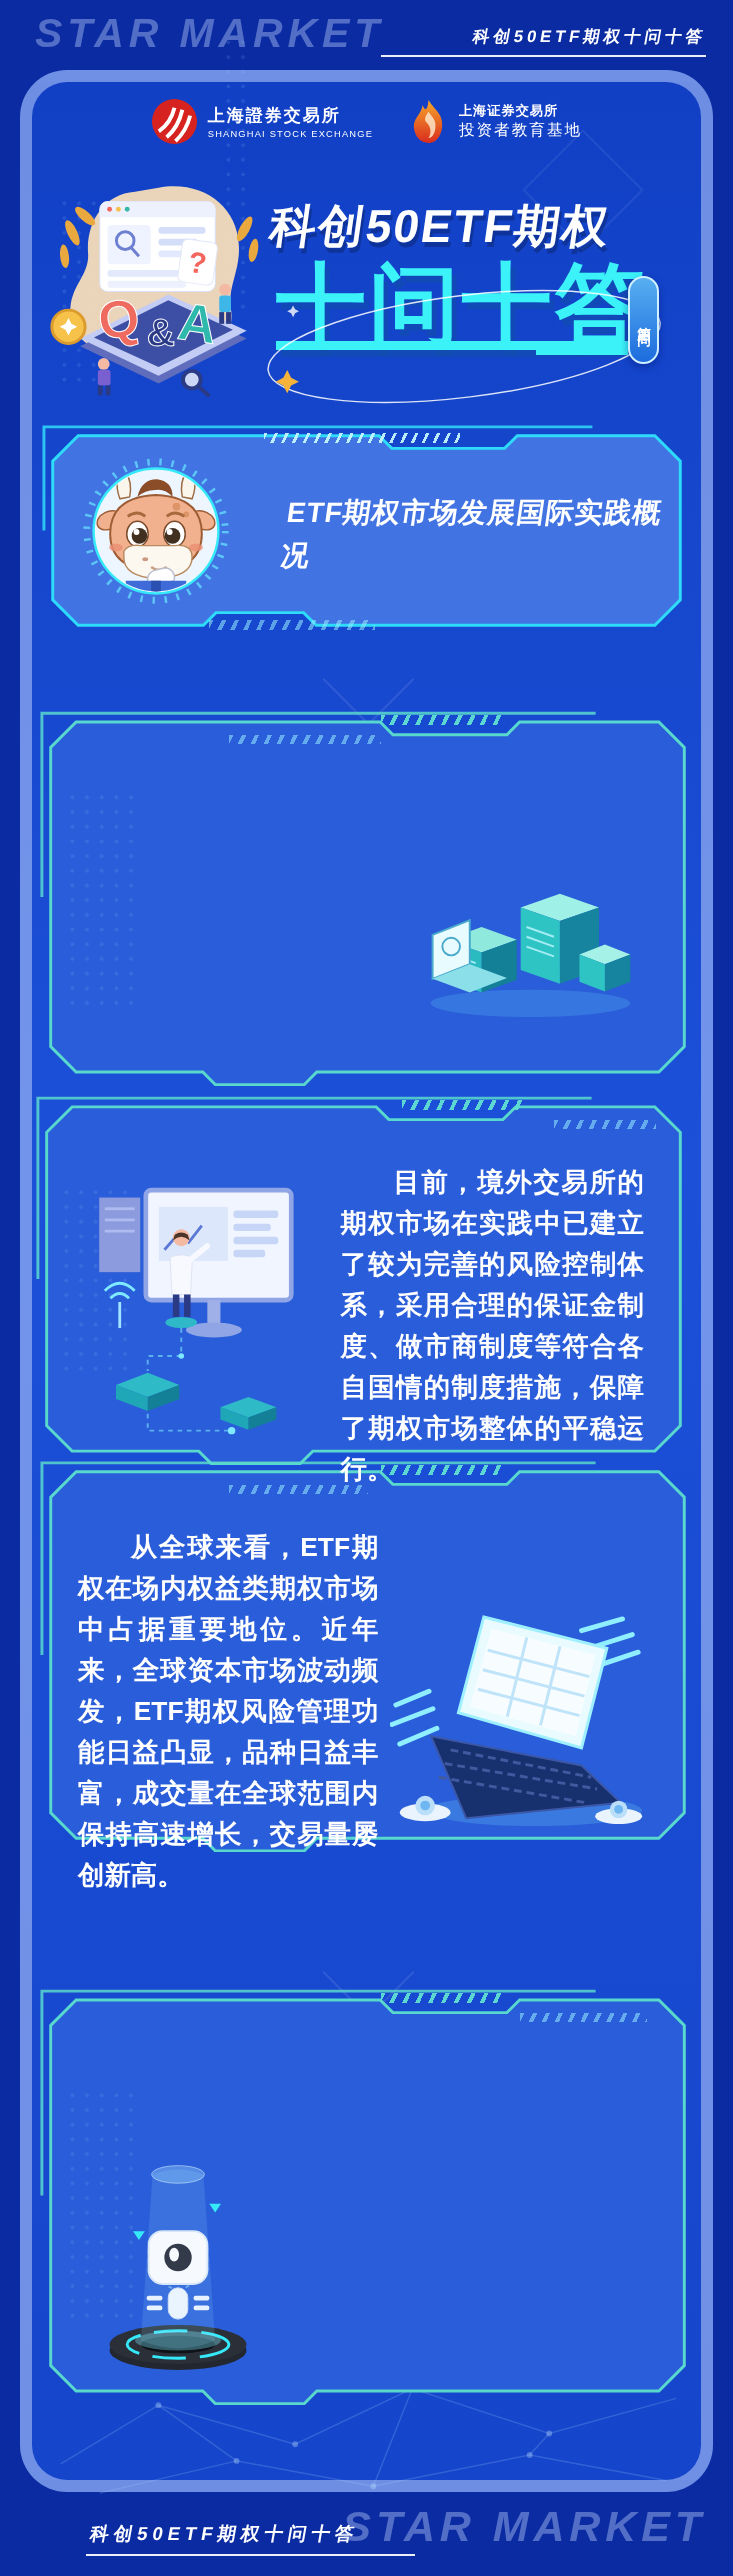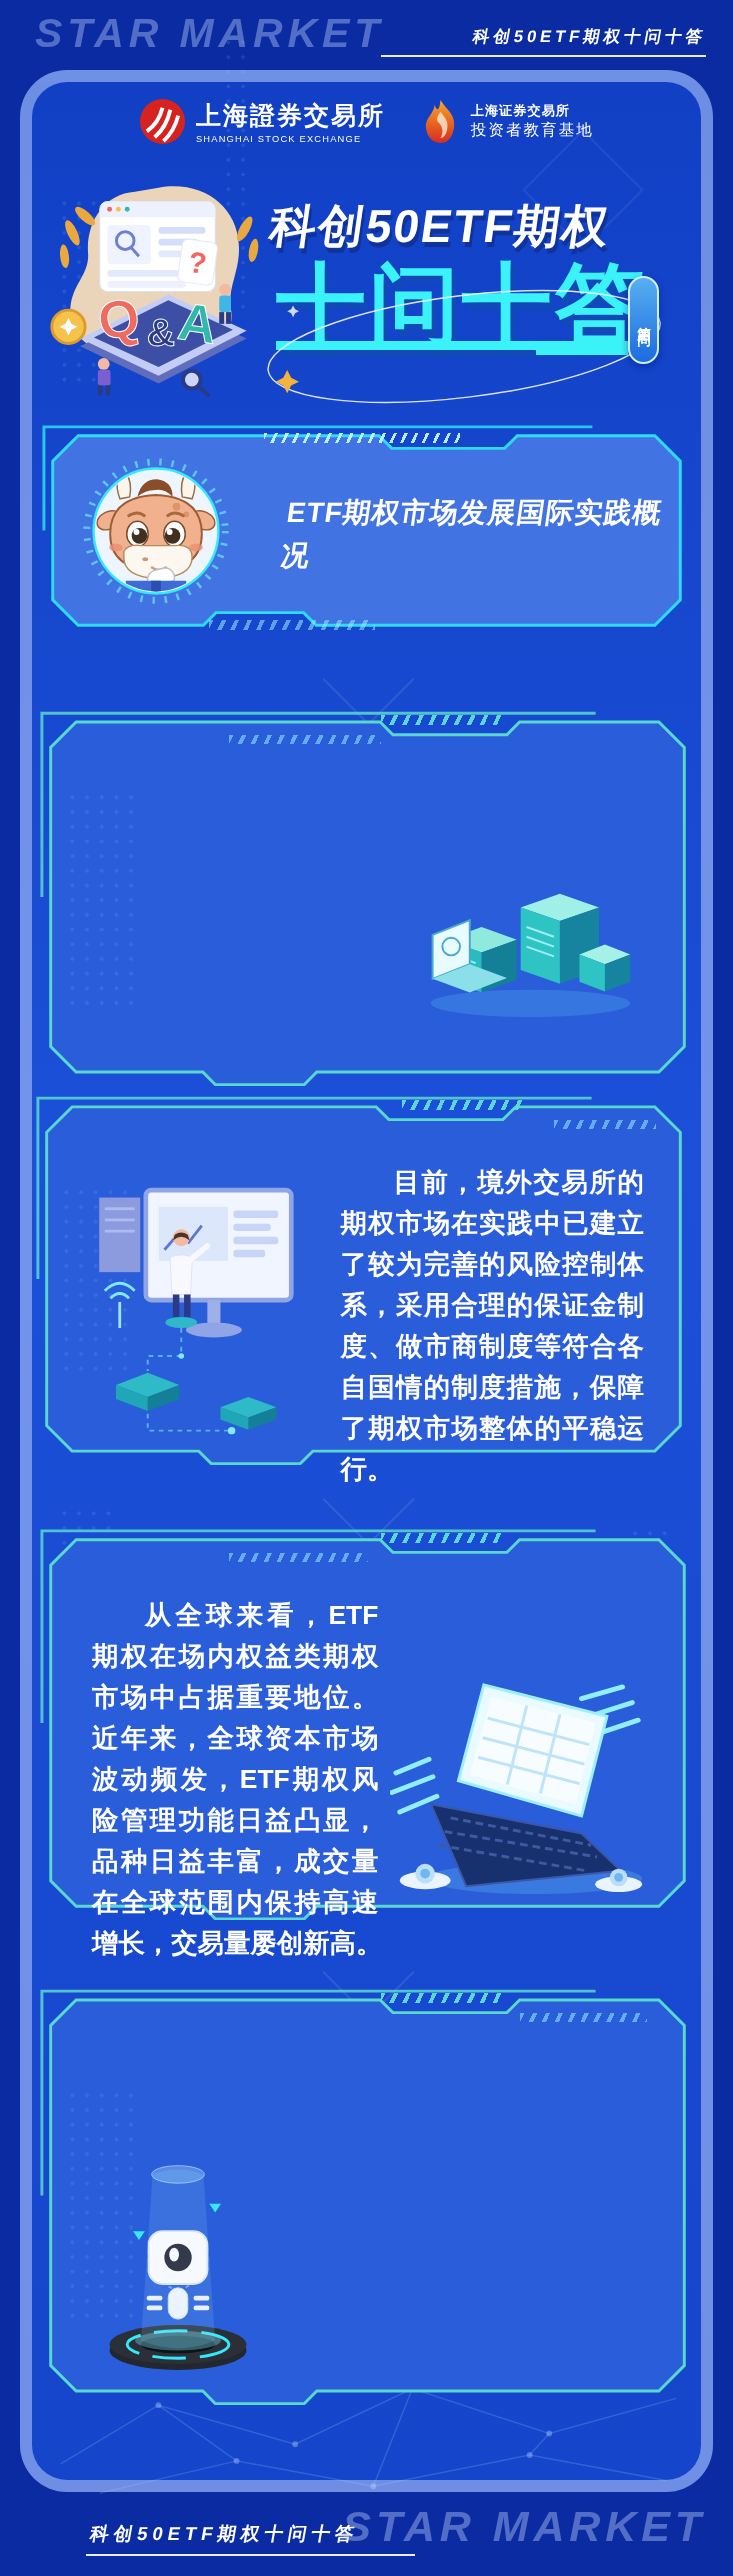--- a/index.html
+++ b/index.html
@@ -26,21 +26,21 @@
   .hdr-brand{left:35px;top:9.8px;font-size:41px;}
   .hdr-title{right:29px;top:26.4px;font-size:16.6px;letter-spacing:3.9px;color:#fff;font-weight:700;}
   .hdr-underline{right:27px;top:55px;width:325px;height:2px;background:rgba(255,255,255,.92);}
   .ftr-title{left:88px;top:2521px;font-size:18.6px;letter-spacing:4.9px;color:#fff;font-weight:700;}
   .ftr-underline{left:86px;top:2554px;width:329px;height:2px;background:rgba(255,255,255,.92);}
   .ftr-brand{right:27px;top:2502px;font-size:43px;}
 
   
   .logo-row{left:0;top:98px;width:733px;display:flex;justify-content:center;align-items:center;gap:35px;}
   .logo{display:flex;align-items:center;gap:9.8px;}
-  .logo-cn{color:#fff;font-weight:700;font-size:25px;letter-spacing:2px;}
+  .logo-cn{color:#fff;font-weight:700;font-size:17px;letter-spacing:2px;}
   .logo-en{color:#fff;font-size:9.3px;letter-spacing:1.2px;margin-top:2px;}
   .edu-l1{color:#fff;font-weight:700;font-size:13.2px;letter-spacing:1px;}
   .edu-l2{color:#fff;font-weight:400;font-size:15.6px;letter-spacing:2px;}
 
   
   .hero-illus{left:43px;top:172px;width:233px;height:243px;}
   .hero-series{
     left:270px;top:196px;font-size:46px;font-weight:900;color:#fff;letter-spacing:2px;
     transform:skewX(-8deg);text-shadow:2.9px 4.9px 0 rgba(10,35,110,.5);
   }
@@ -364,21 +364,21 @@
         <polygon points="138,261 138,274 168,285 168,272" fill="#1FA7B8"></polygon>
       </g>
       <path d="M60,268 V286 H150 M96,176 V206 H60 V222" stroke="rgba(127,233,255,.6)" stroke-width="2" stroke-dasharray="5 5" fill="none"></path>
       <circle cx="150" cy="286" r="4" fill="#7FE9FF"></circle>
         <circle cx="96" cy="206" r="3" fill="#7FE9FF"></circle>
     </svg>
   </div>
   <p class="card-text">目前，境外交易所的期权市场在实践中已建立了较为完善的风险控制体系，采用合理的保证金制度、做市商制度等符合各自国情的制度措施，保障了期权市场整体的平稳运行。</p>
 </div>
 
-<div class="abs card" style="left:51px;top:1540px;width:634px;height:367px;padding:55px 39px 0 41px">
+<div class="abs card" style="left:51px;top:1472px;width:634px;height:367px;padding:55px 39px 0 27px">
   <svg class="frame-svg" width="661" height="394" viewBox="0 0 676 403">
     <path d="M-9,187.5 L-9,-9 L557.28,-9" transform="translate(14,14)" stroke="#59D9CE" stroke-width="3" fill="none" opacity="0.85"></path>
       <path d="M26,0 H336.96000000000004 L349.96000000000004,13 H466.56 L479.56,0 H622 L648,26 V349 L622,375 H272.15999999999997 L259.15999999999997,388 H168.51999999999998 L155.51999999999998,375 H26 L0,349 V26 Z" transform="translate(14,14)" fill="#2A5DD9" stroke="#59D9CE" stroke-width="3"></path>
   </svg>
   <div class="hatch teal" style="left:52%;top:-6.8px;width:19%"></div>
   <div class="hatch soft" style="left:28%;top:12.7px;width:22%"></div>
   <div class="illus fl-r" style="width:256px;height:223px;margin:84px 0 0 11.7px">
     <svg viewBox="0 0 262 228">
       <g stroke="#8FEFFF" stroke-width="5" stroke-linecap="round">
         <line x1="6" y1="96" x2="40" y2="82"></line>

